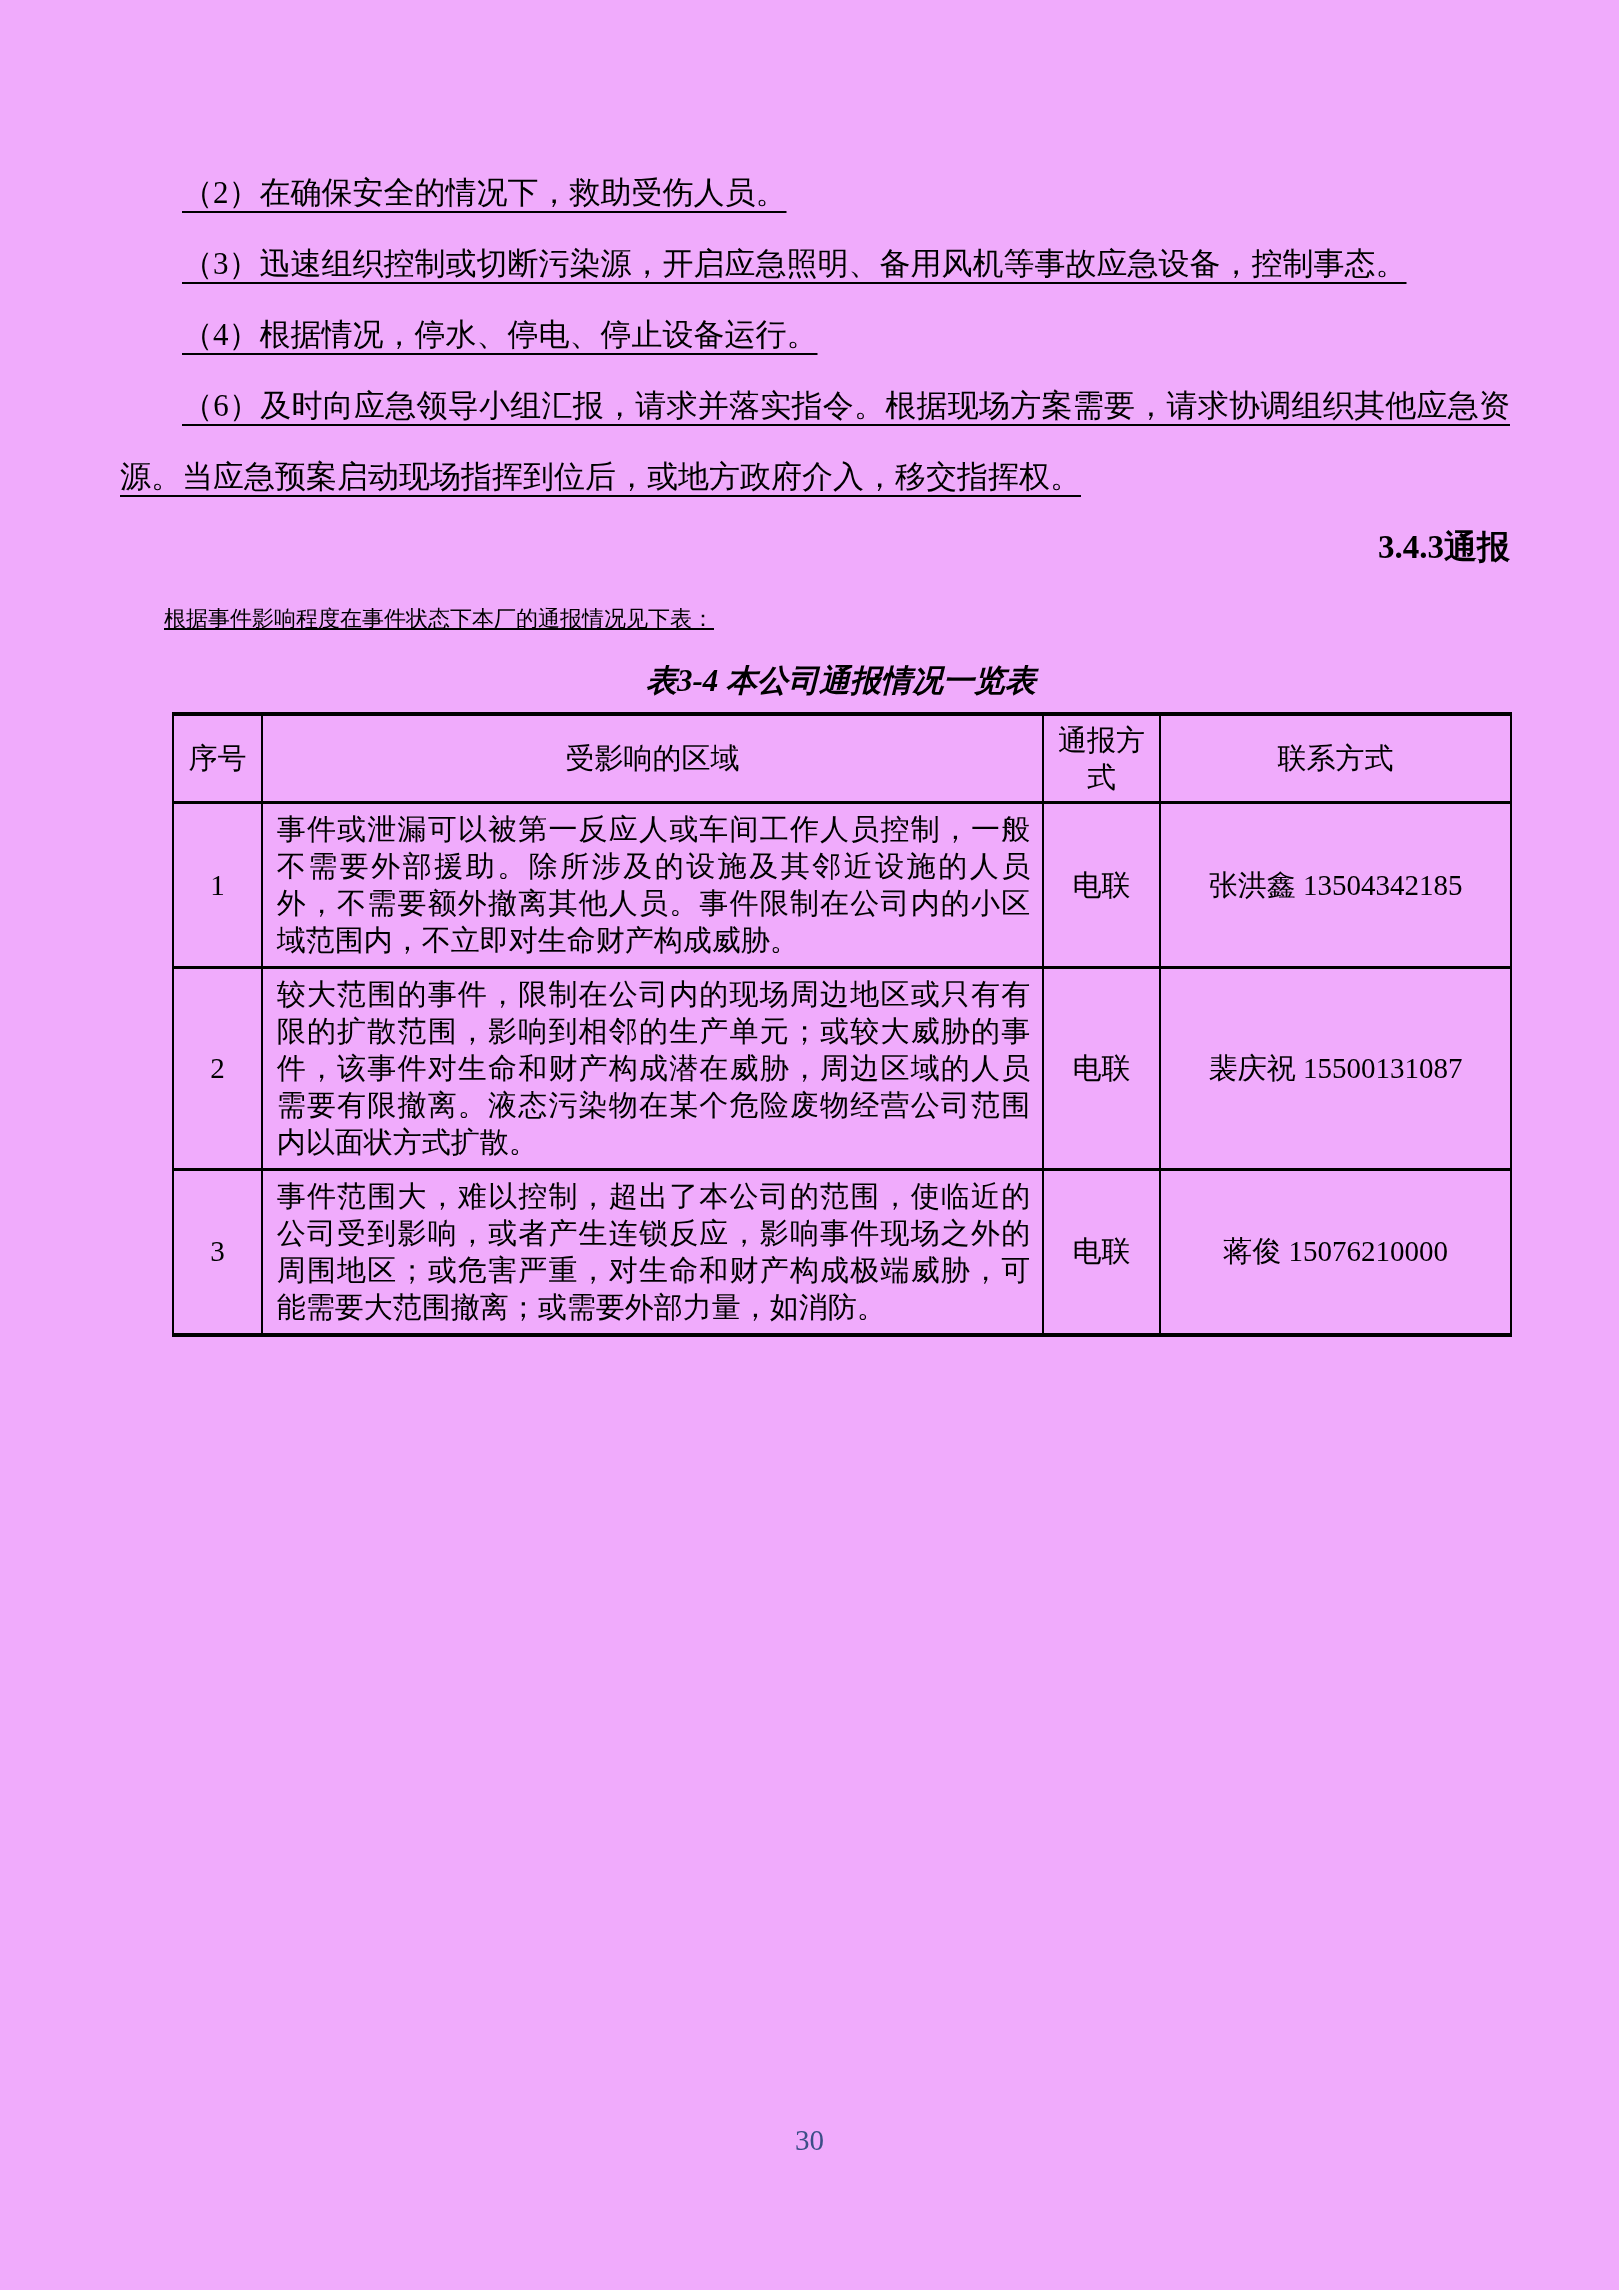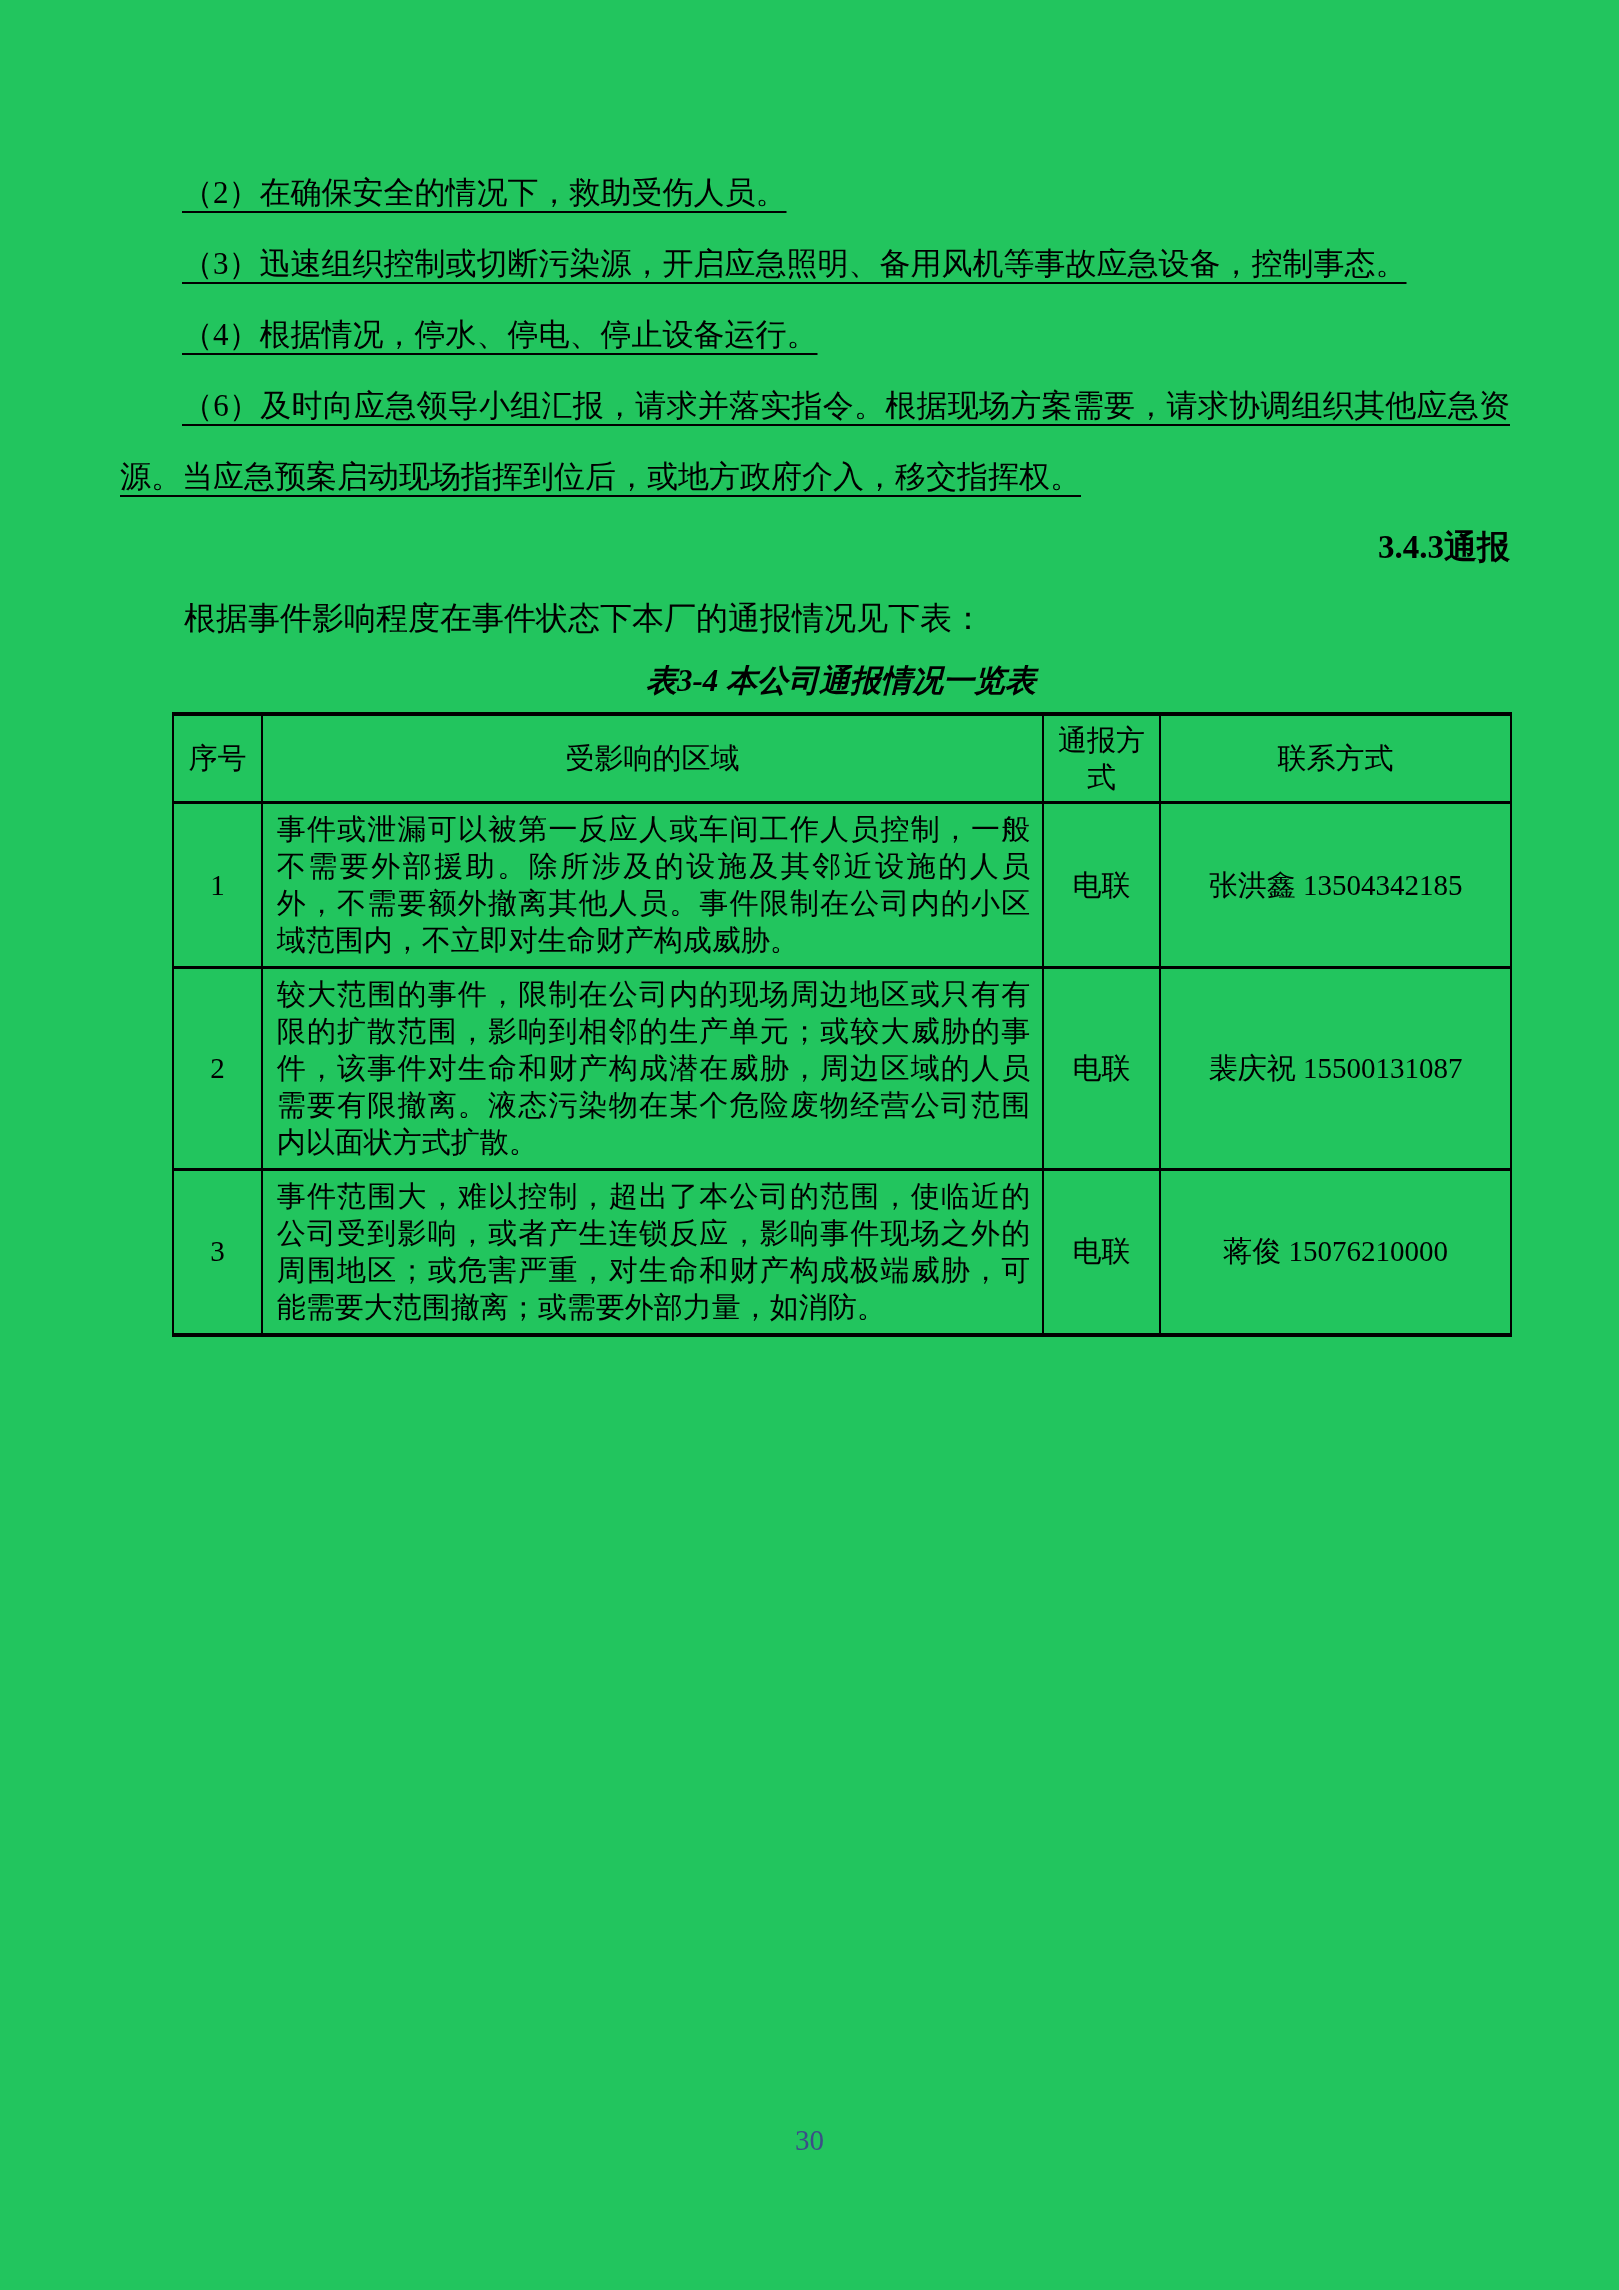--- a/index.html
+++ b/index.html
@@ -11,21 +11,21 @@
     width: 1619px;
     height: 2291px;
     position: relative;
     overflow: hidden;
     font-family: "Liberation Serif", serif;
     color: #000000;
   }
   .page {
     position: absolute;
     inset: 0;
-    background: #22c55e;
+    background: #f0abfc;
   }
   .content {
     position: absolute;
     left: 120px;
     top: 157px;
     width: 1390px;
   }
   .body-par {
     margin: 0;
     font-size: 31px;
@@ -39,23 +39,24 @@
   }
   .section-heading {
     margin: 0;
     font-size: 33px;
     font-weight: bold;
     line-height: 71px;
     text-align: right;
   }
   .section-intro {
     margin: 0;
-    font-size: 32px;
+    font-size: 22px;
     line-height: 71px;
     text-indent: 2em;
+    text-decoration: underline;
   }
   .table-title {
     margin: 5.9px 0 9.8px 0;
     font-size: 31px;
     font-weight: bold;
     text-align: center;
     width: 1338px;
     margin-left: 52px;
     font-style: italic;
   }

